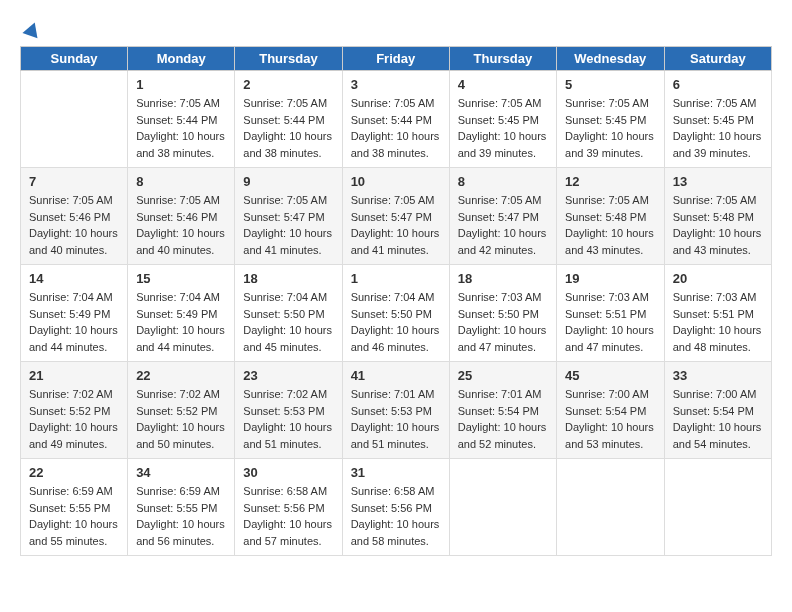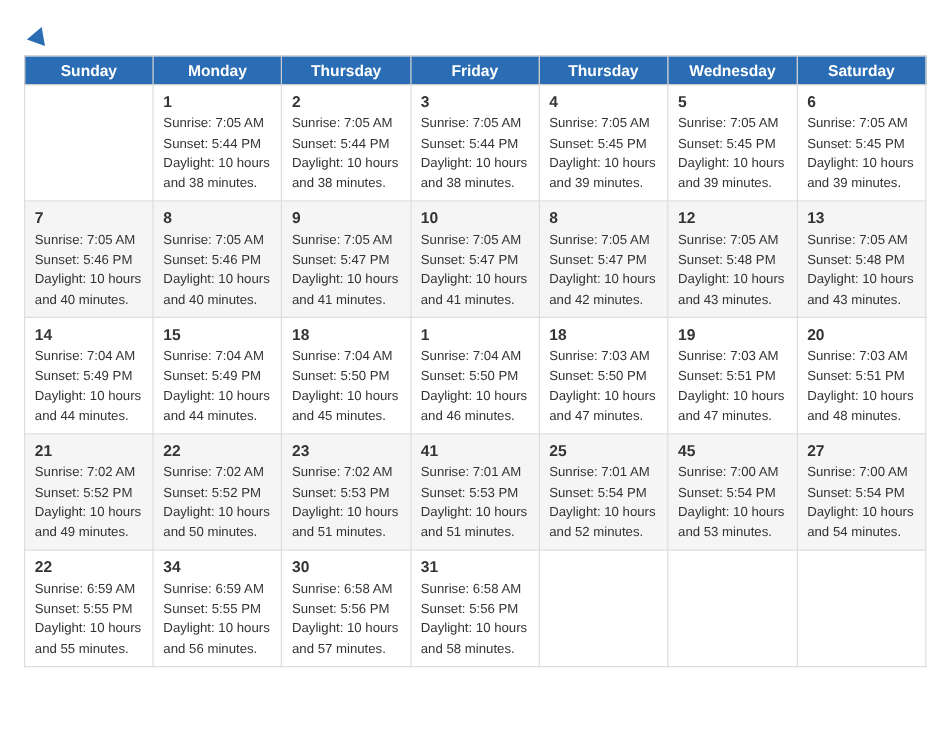--- a/index.html
+++ b/index.html
@@ -262,21 +262,21 @@
             Sunrise: 7:01 AM<br>Sunset: 5:54 PM<br>Daylight: 10 hours and 52 minutes.
           </div>
         </td>
         <td>
           <div class="day-number">45</div>
           <div class="day-info">
             Sunrise: 7:00 AM<br>Sunset: 5:54 PM<br>Daylight: 10 hours and 53 minutes.
           </div>
         </td>
         <td>
-          <div class="day-number">27</div>
+          <div class="day-number">33</div>
           <div class="day-info">
             Sunrise: 7:00 AM<br>Sunset: 5:54 PM<br>Daylight: 10 hours and 54 minutes.
           </div>
         </td>
       </tr>
       <tr>
         <td>
           <div class="day-number">22</div>
           <div class="day-info">
             Sunrise: 6:59 AM<br>Sunset: 5:55 PM<br>Daylight: 10 hours and 55 minutes.

